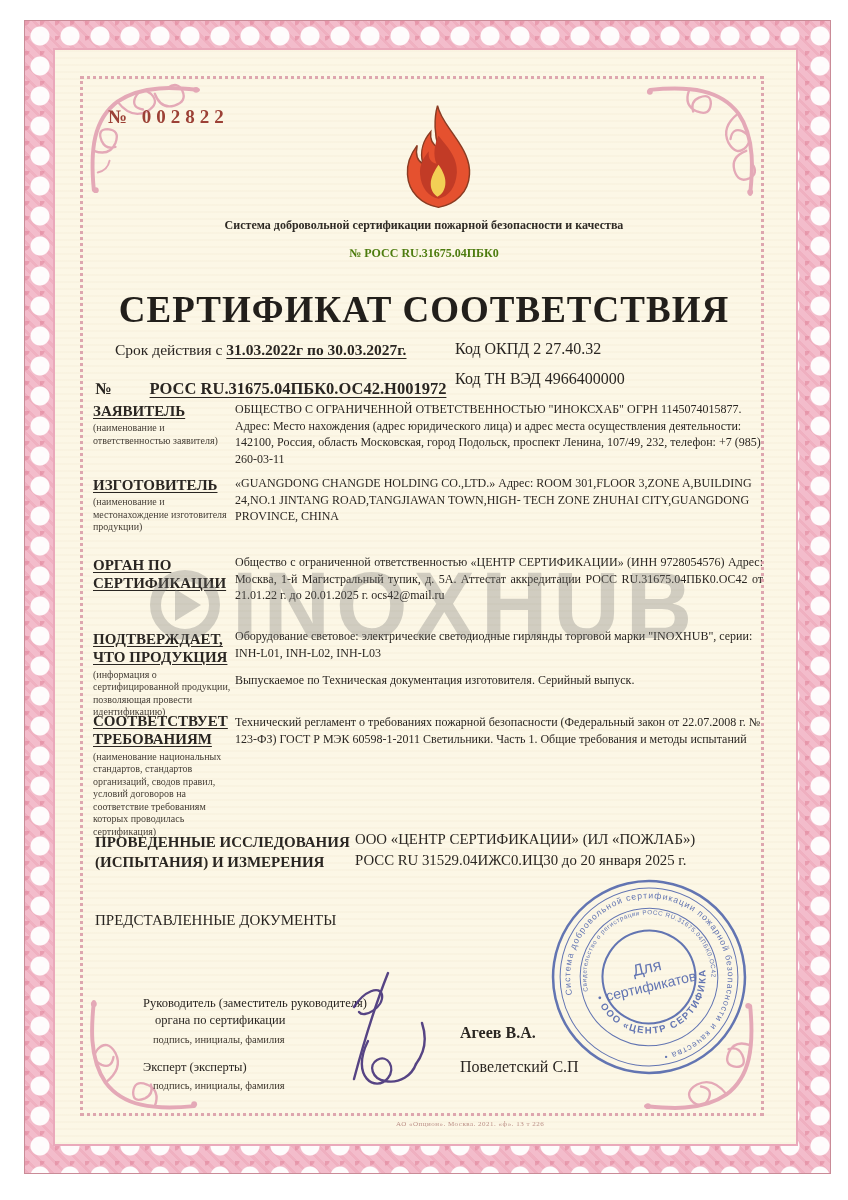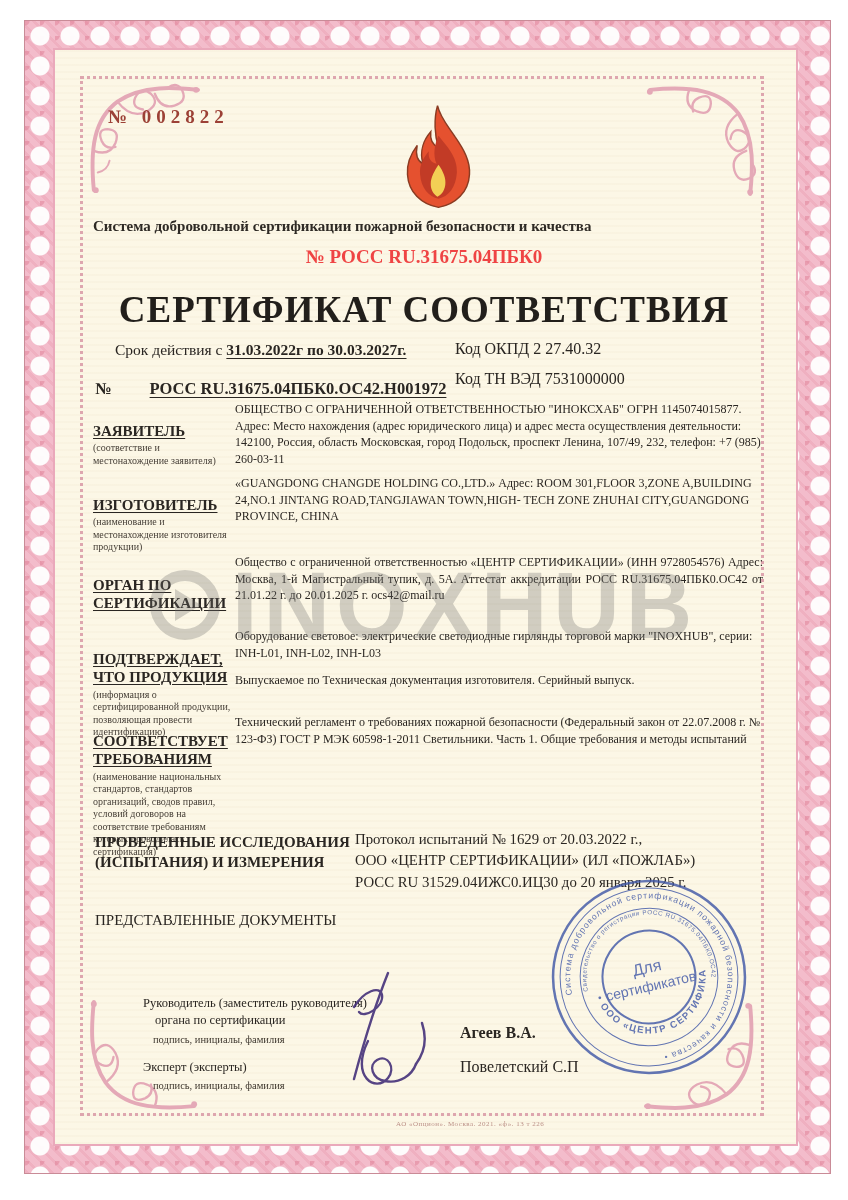--- a/index.html
+++ b/index.html
@@ -34,34 +34,34 @@
   .fl-tl { left:84px;  top:80px; }
   .fl-tr { left:642px; top:80px;  transform:rotate(90deg); }
   .fl-br { left:642px; top:998px; transform:rotate(180deg); }
   .fl-bl { left:84px;  top:998px; transform:rotate(270deg); }
 
   .abs { position:absolute; }
 
   
   .serial { left:108px; top:106px; font-size:19px; letter-spacing:5px; color:#9c4136; font-weight:bold; }
   .flame  { left:392px; top:102px; width:92px; height:110px; }
-  .sysname { left:93px; top:218px; width:662px; font-weight:bold; font-size:15px; color:#2e2a25; }
-  .sysnum  { left:93px; top:246px; width:662px; text-align:center; font-weight:bold; font-size:19px; color:#ef4444; }
+  .sysname { left:93px; top:218px; width:662px; text-align:center; font-weight:bold; font-size:12px; color:#2e2a25; }
+  .sysnum  { left:93px; top:246px; width:662px; text-align:center; font-weight:bold; font-size:12px; color:#4d7c0f; }
   .title   { left:93px; top:288px; width:662px; text-align:center; font-weight:bold; font-size:37px; letter-spacing:1px; color:#221f1b; }
 
   .validity { left:115px; top:341px; font-size:15.5px; }
   .validity .dates { text-decoration:underline; font-weight:bold; text-underline-offset:3px; }
   .okpd  { left:455px; top:340px; font-size:16px; }
   .tnved { left:455px; top:370px; font-size:16px; }
   .certno { left:95px; top:379px; font-size:16.5px; font-weight:bold; }
   .certno .no-prefix { margin-right:38px; }
   .certno .no-value { text-decoration:underline; text-underline-offset:3px; }
 
   
-  .sec-label { position:absolute; left:93px; width:142px; font-weight:bold; font-size:15px; line-height:1.22;margin-top:20px; }
+  .sec-label { position:absolute; left:93px; width:142px; font-weight:bold; font-size:15px; line-height:1.22; }
   .sec-label .u { text-decoration:underline; text-underline-offset:2px; }
   .sec-sub { font-weight:normal; font-size:10px; line-height:1.25; color:#453e36; margin-top:2px; }
   .sec-text { position:absolute; left:235px; width:528px; font-size:12px; line-height:1.38; }
   .just { text-align:justify; }
 
   .tests-label { position:absolute; left:95px; top:832px; width:280px; font-weight:bold; font-size:15px; line-height:1.35; }
   .tests-text  { position:absolute; left:355px; top:829px; width:400px; font-size:14.8px; line-height:1.45; }
   .docs-label  { position:absolute; left:95px; top:912px; font-weight:normal; font-size:15px; }
 
   
@@ -146,29 +146,29 @@
   </svg>
 
   <div class="abs sysname">Система добровольной сертификации пожарной безопасности и качества</div>
   <div class="abs sysnum">№ РОСС RU.31675.04ПБК0</div>
   <div class="abs title">СЕРТИФИКАТ СООТВЕТСТВИЯ</div>
 
   <div class="abs validity">
     <span>Срок действия с </span><span class="dates">31.03.2022г по 30.03.2027г.</span>
   </div>
   <div class="abs okpd">Код ОКПД 2  27.40.32</div>
-  <div class="abs tnved">Код ТН ВЭД 7531000000</div>
+  <div class="abs tnved">Код ТН ВЭД 4966400000</div>
 
   <div class="abs certno">
     <span class="no-prefix">№</span><span class="no-value">РОСС RU.31675.04ПБК0.ОС42.Н001972</span>
   </div>
 
   <div class="sec-label" style="top:402px">
     <span class="u">ЗАЯВИТЕЛЬ</span>
-    <div class="sec-sub">(соответствие и местонахождение заявителя)</div>
+    <div class="sec-sub">(наименование и ответственностью заявителя)</div>
   </div>
   <div class="sec-text" style="top:401px">ОБЩЕСТВО С ОГРАНИЧЕННОЙ ОТВЕТСТВЕННОСТЬЮ "ИНОКСХАБ" ОГРН 1145074015877.  Адрес: Место нахождения (адрес юридического лица) и адрес места осуществления деятельности: 142100, Россия, область Московская, город Подольск, проспект Ленина, 107/49, 232, телефон: +7 (985) 260-03-11</div>
 
   <div class="sec-label" style="top:476px">
     <span class="u">ИЗГОТОВИТЕЛЬ</span>
     <div class="sec-sub">(наименование и местонахождение изготовителя продукции)</div>
   </div>
   <div class="sec-text" style="top:475px">«GUANGDONG CHANGDE HOLDING CO.,LTD.» Адрес: ROOM 301,FLOOR 3,ZONE A,BUILDING 24,NO.1 JINTANG ROAD,TANGJIAWAN TOWN,HIGH- TECH ZONE ZHUHAI CITY,GUANGDONG PROVINCE, CHINA</div>
 
   <div class="sec-label" style="top:556px">
@@ -187,21 +187,20 @@
 
   <div class="sec-label" style="top:712px">
     <span class="u">СООТВЕТСТВУЕТ</span><br>
     <span class="u">ТРЕБОВАНИЯМ</span>
     <div class="sec-sub">(наименование национальных стандартов, стандартов организаций, сводов правил, условий договоров на соответствие требованиям которых проводилась сертификация)</div>
   </div>
   <div class="sec-text" style="top:714px">Технический регламент о требованиях пожарной безопасности (Федеральный закон от 22.07.2008 г. № 123-ФЗ) ГОСТ Р МЭК 60598-1-2011 Светильники. Часть 1. Общие требования и методы испытаний</div>
 
   <div class="tests-label">ПРОВЕДЕННЫЕ ИССЛЕДОВАНИЯ (ИСПЫТАНИЯ) И ИЗМЕРЕНИЯ</div>
   <div class="tests-text">
-    <div>Протокол испытаний № 1629 от  20.03.2022 г.,</div>
     <div>ООО «ЦЕНТР СЕРТИФИКАЦИИ» (ИЛ «ПОЖЛАБ»)</div>
     <div>РОСС RU 31529.04ИЖС0.ИЦ30  до 20 января 2025 г.</div>
   </div>
 
   <div class="docs-label">ПРЕДСТАВЛЕННЫЕ ДОКУМЕНТЫ</div>
 
   <div class="watermark">
     <div class="wm-logo">
         <div class="wm-tri"></div>
       </div>

